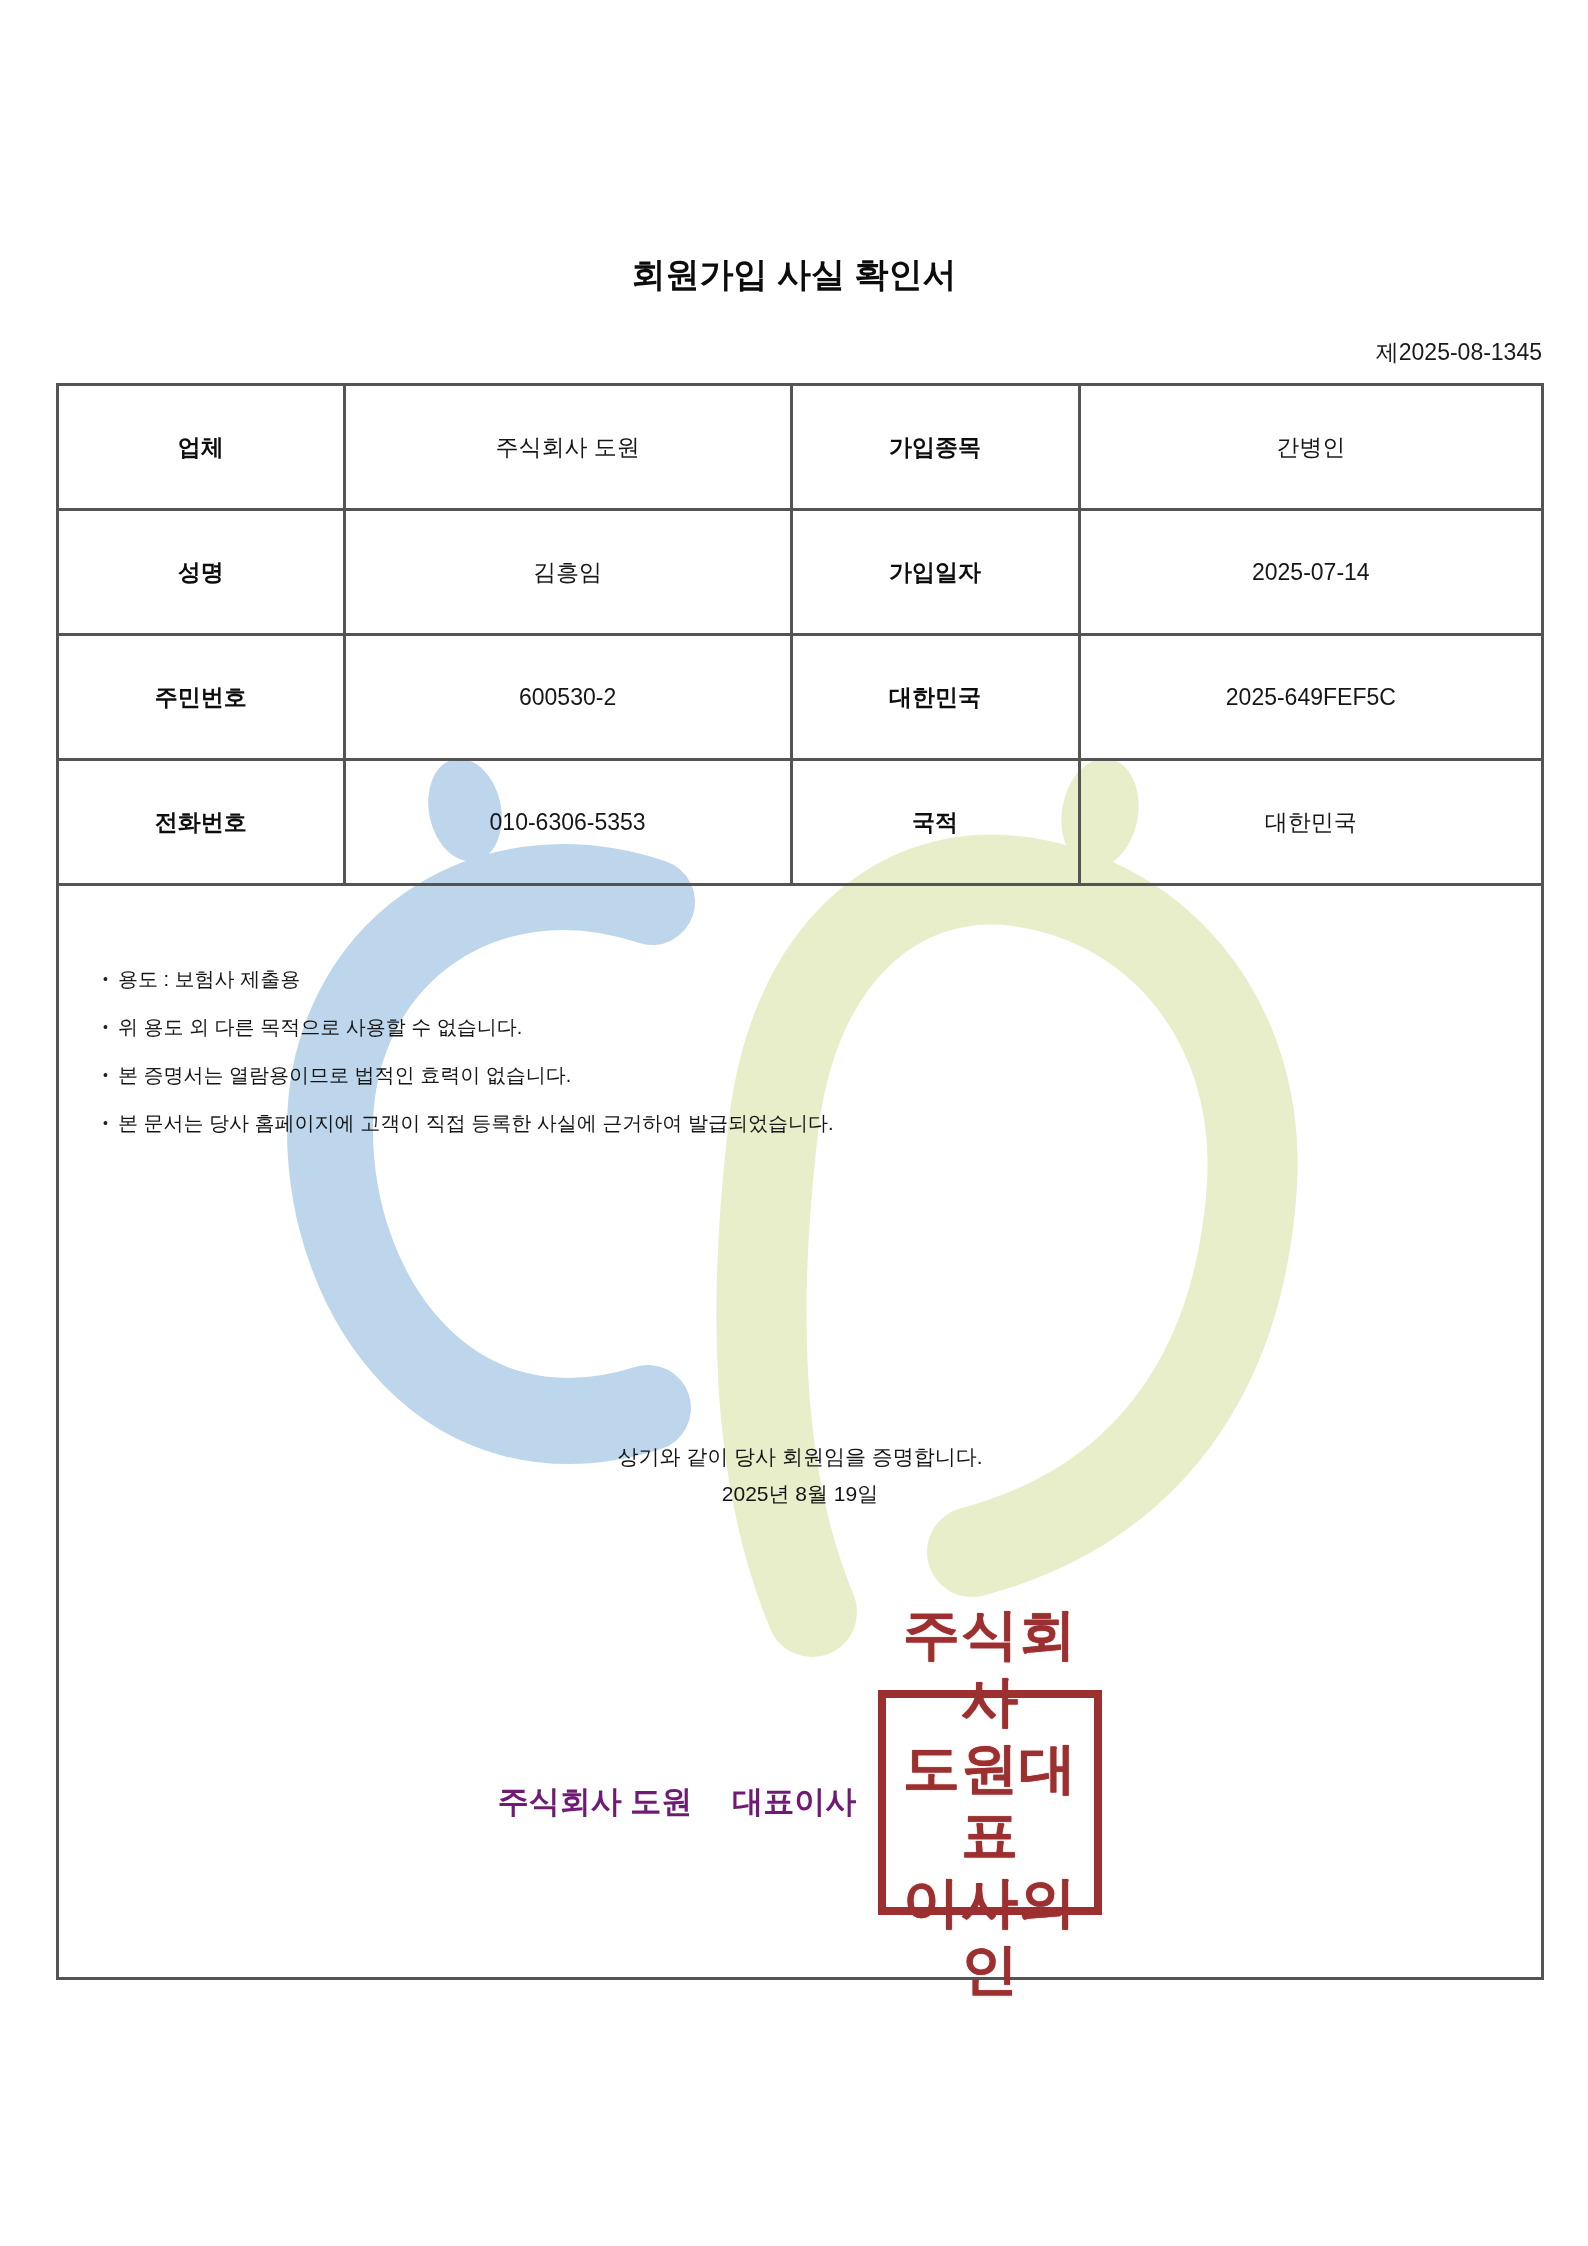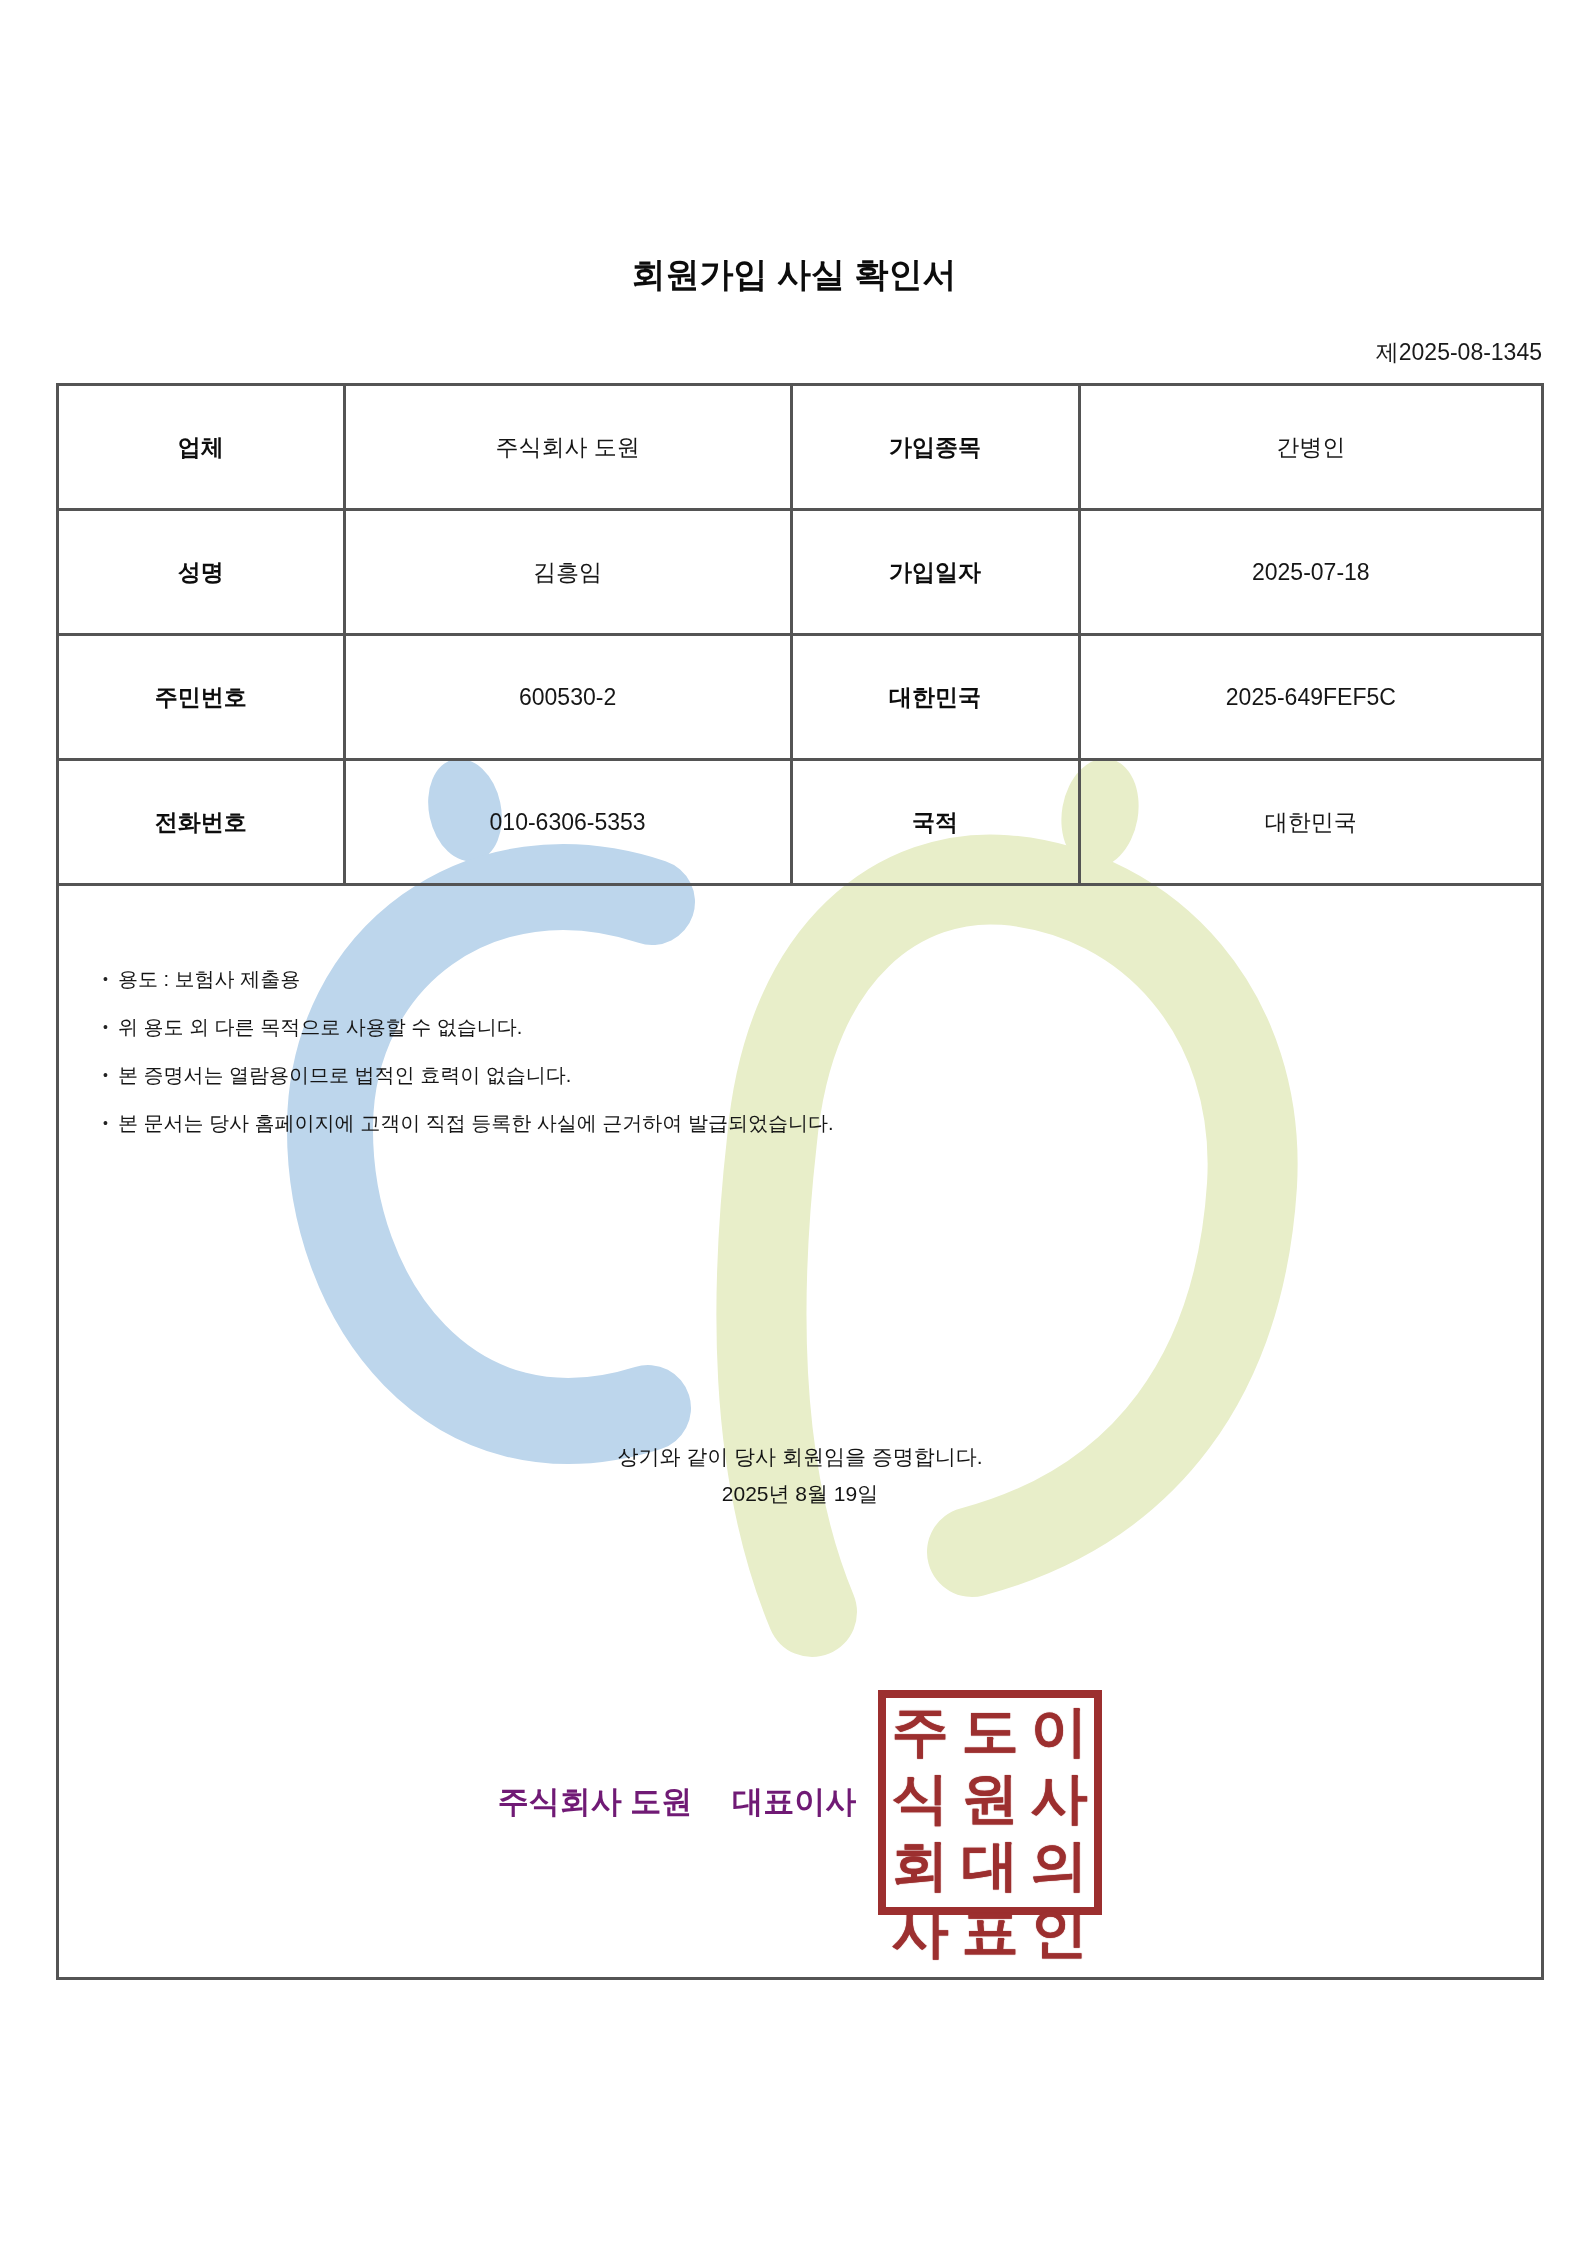--- a/index.html
+++ b/index.html
@@ -63,21 +63,21 @@
     position:absolute;left:0;top:1300px;width:100%;height:232px;
     display:flex;align-items:center;justify-content:center;
   }
   .signature-text{
     font-size:31px;font-weight:bold;color:#701a75;white-space:nowrap;
   }
   .signature-text .gap{display:inline-block;width:40px;}
   .seal{
     width:224px;height:225px;box-sizing:border-box;
     border:8px solid #9c2f2f;margin-left:22px;
-    display:flex;flex-direction:row;justify-content:center;
+    display:flex;flex-direction:column;justify-content:center;
     background:transparent;
   }
   .seal .seal-line{
     text-align:center;font-size:55px;line-height:67px;font-weight:bold;
     color:#9c2f2f;letter-spacing:1px;
     text-shadow:0 0 1px #9c2f2f;
     transform:scaleX(1.04);
   }
 </style>
 </head>
@@ -113,21 +113,21 @@
         <tr>
           <td class="lbl">업체</td>
           <td class="val">주식회사 도원</td>
           <td class="lbl">가입종목</td>
           <td class="val">간병인</td>
         </tr>
         <tr>
           <td class="lbl">성명</td>
           <td class="val">김흥임</td>
           <td class="lbl">가입일자</td>
-          <td class="val">2025-07-18</td>
+          <td class="val">2025-07-14</td>
         </tr>
         <tr>
           <td class="lbl">주민번호</td>
           <td class="val">600530-2</td>
           <td class="lbl">대한민국</td>
           <td class="val">2025-649FEF5C</td>
         </tr>
         <tr>
           <td class="lbl">전화번호</td>
           <td class="val">010-6306-5353</td>

